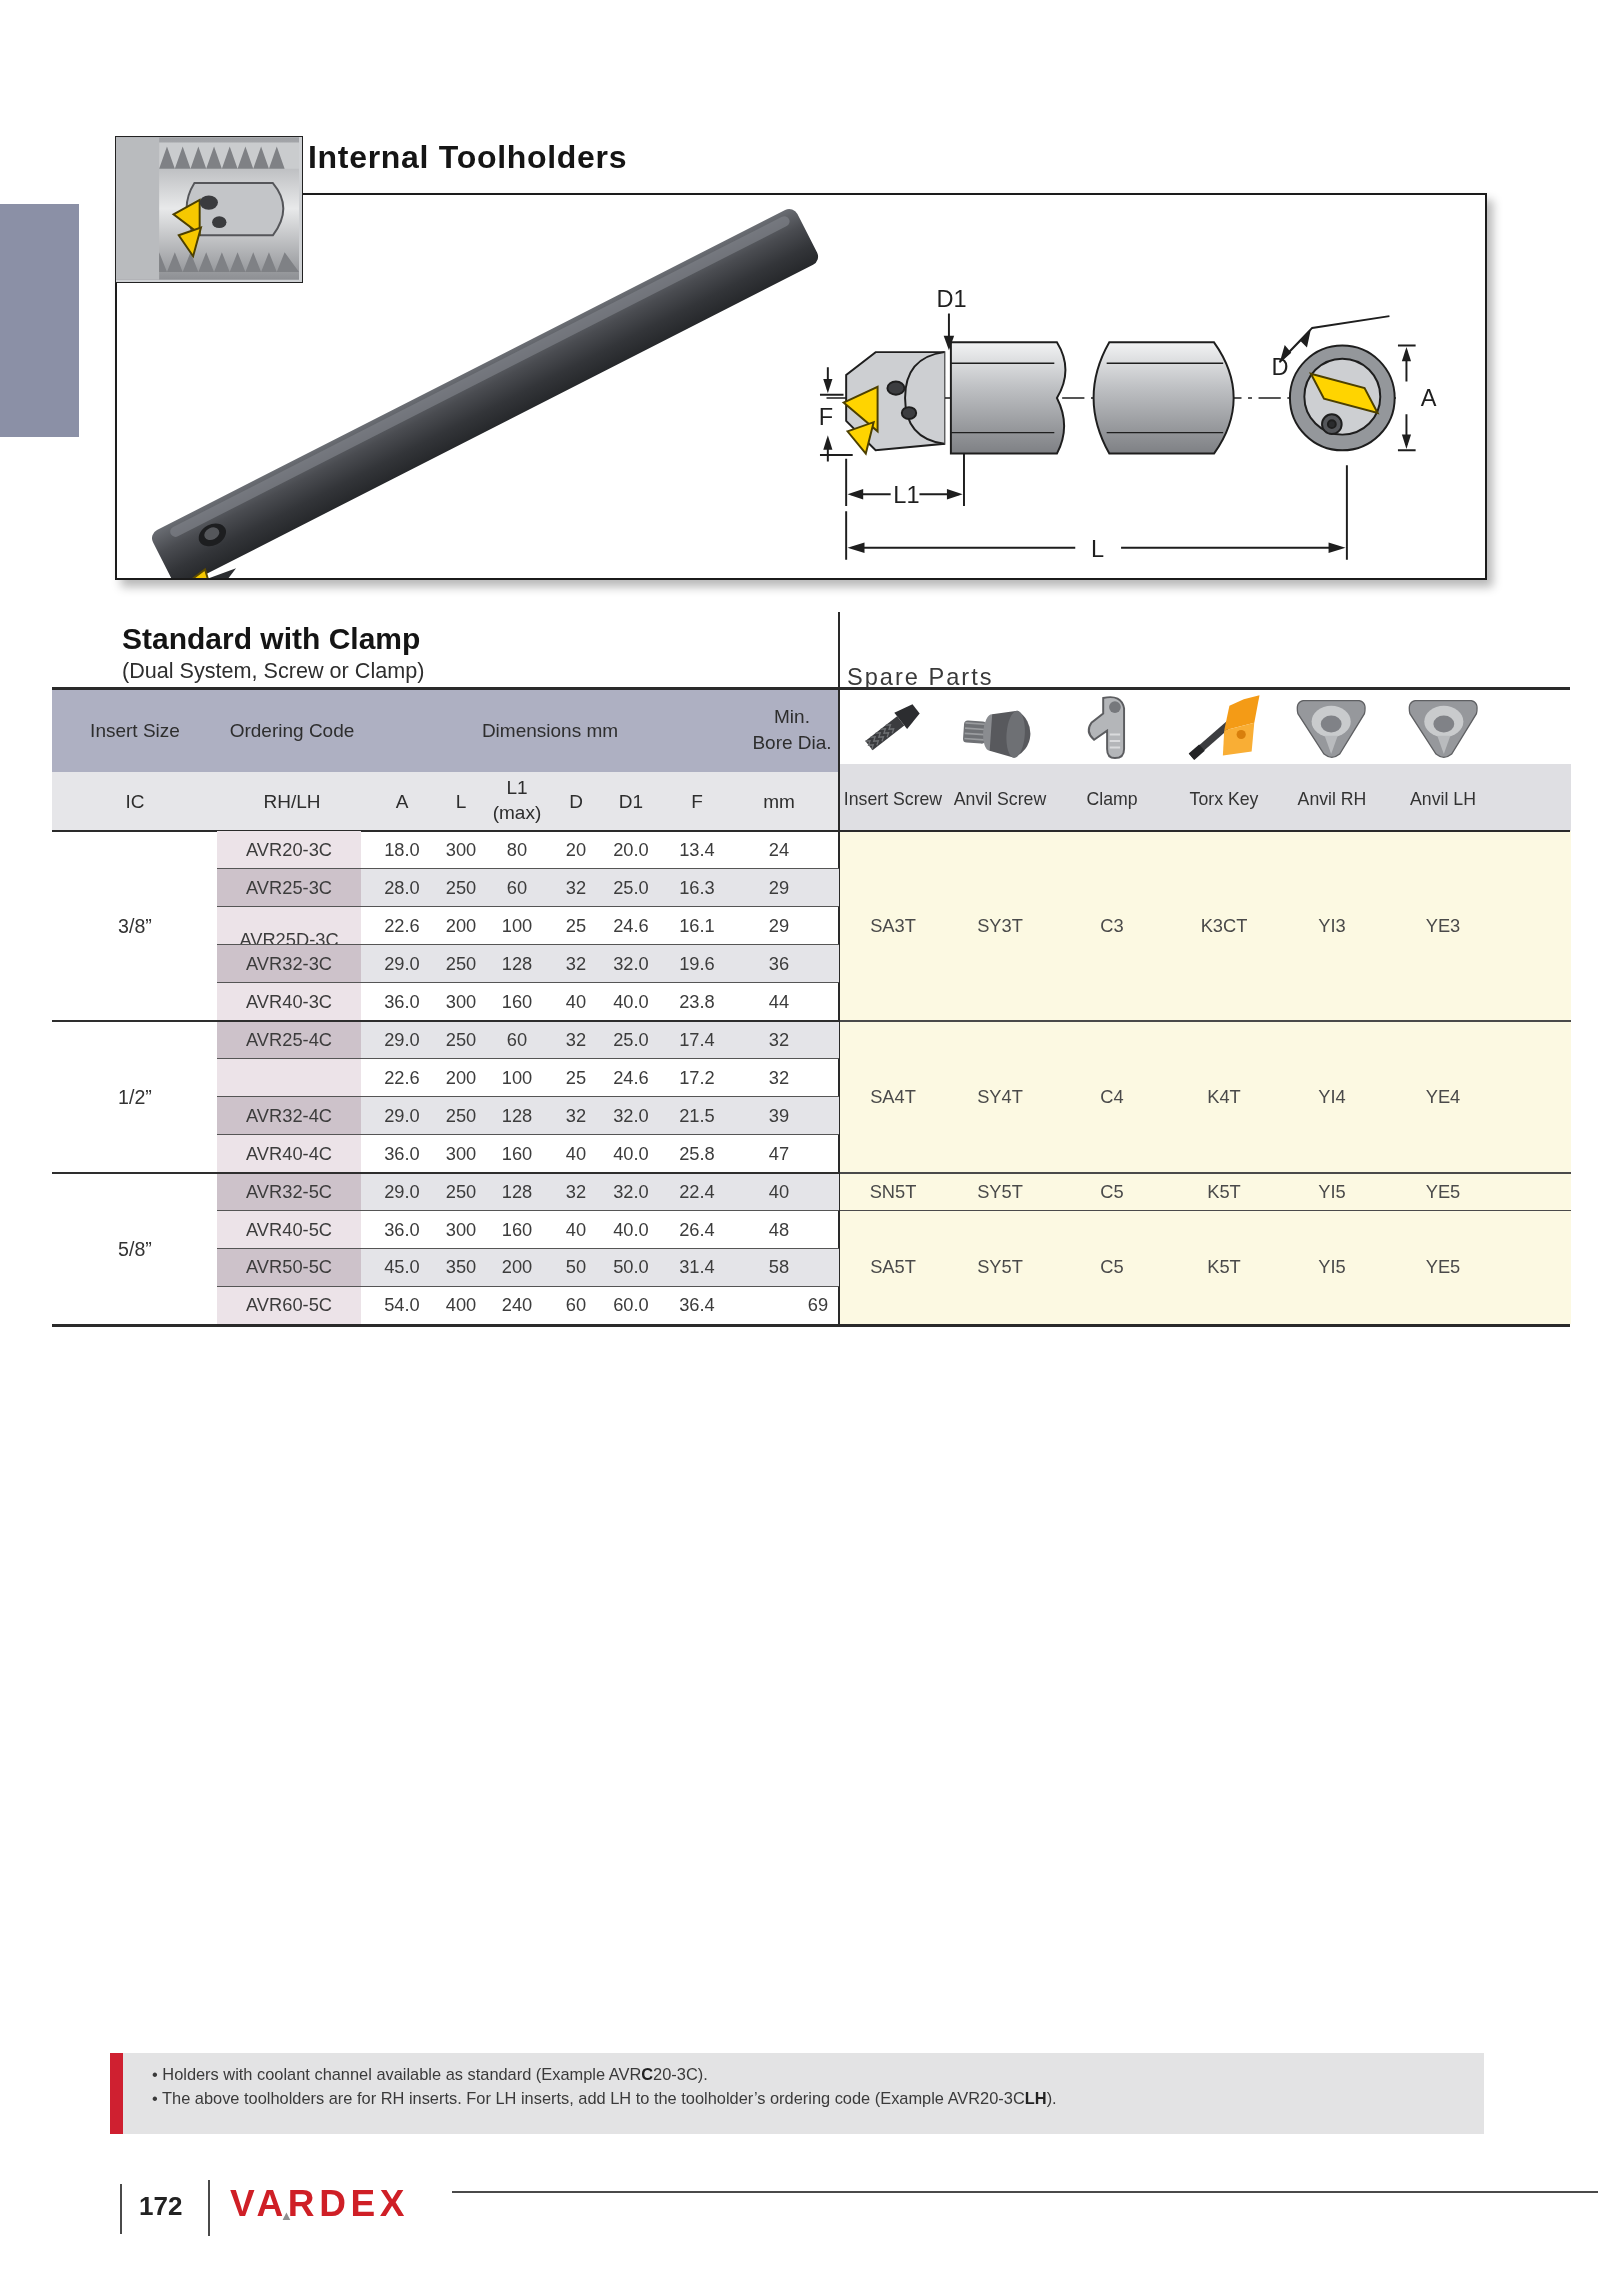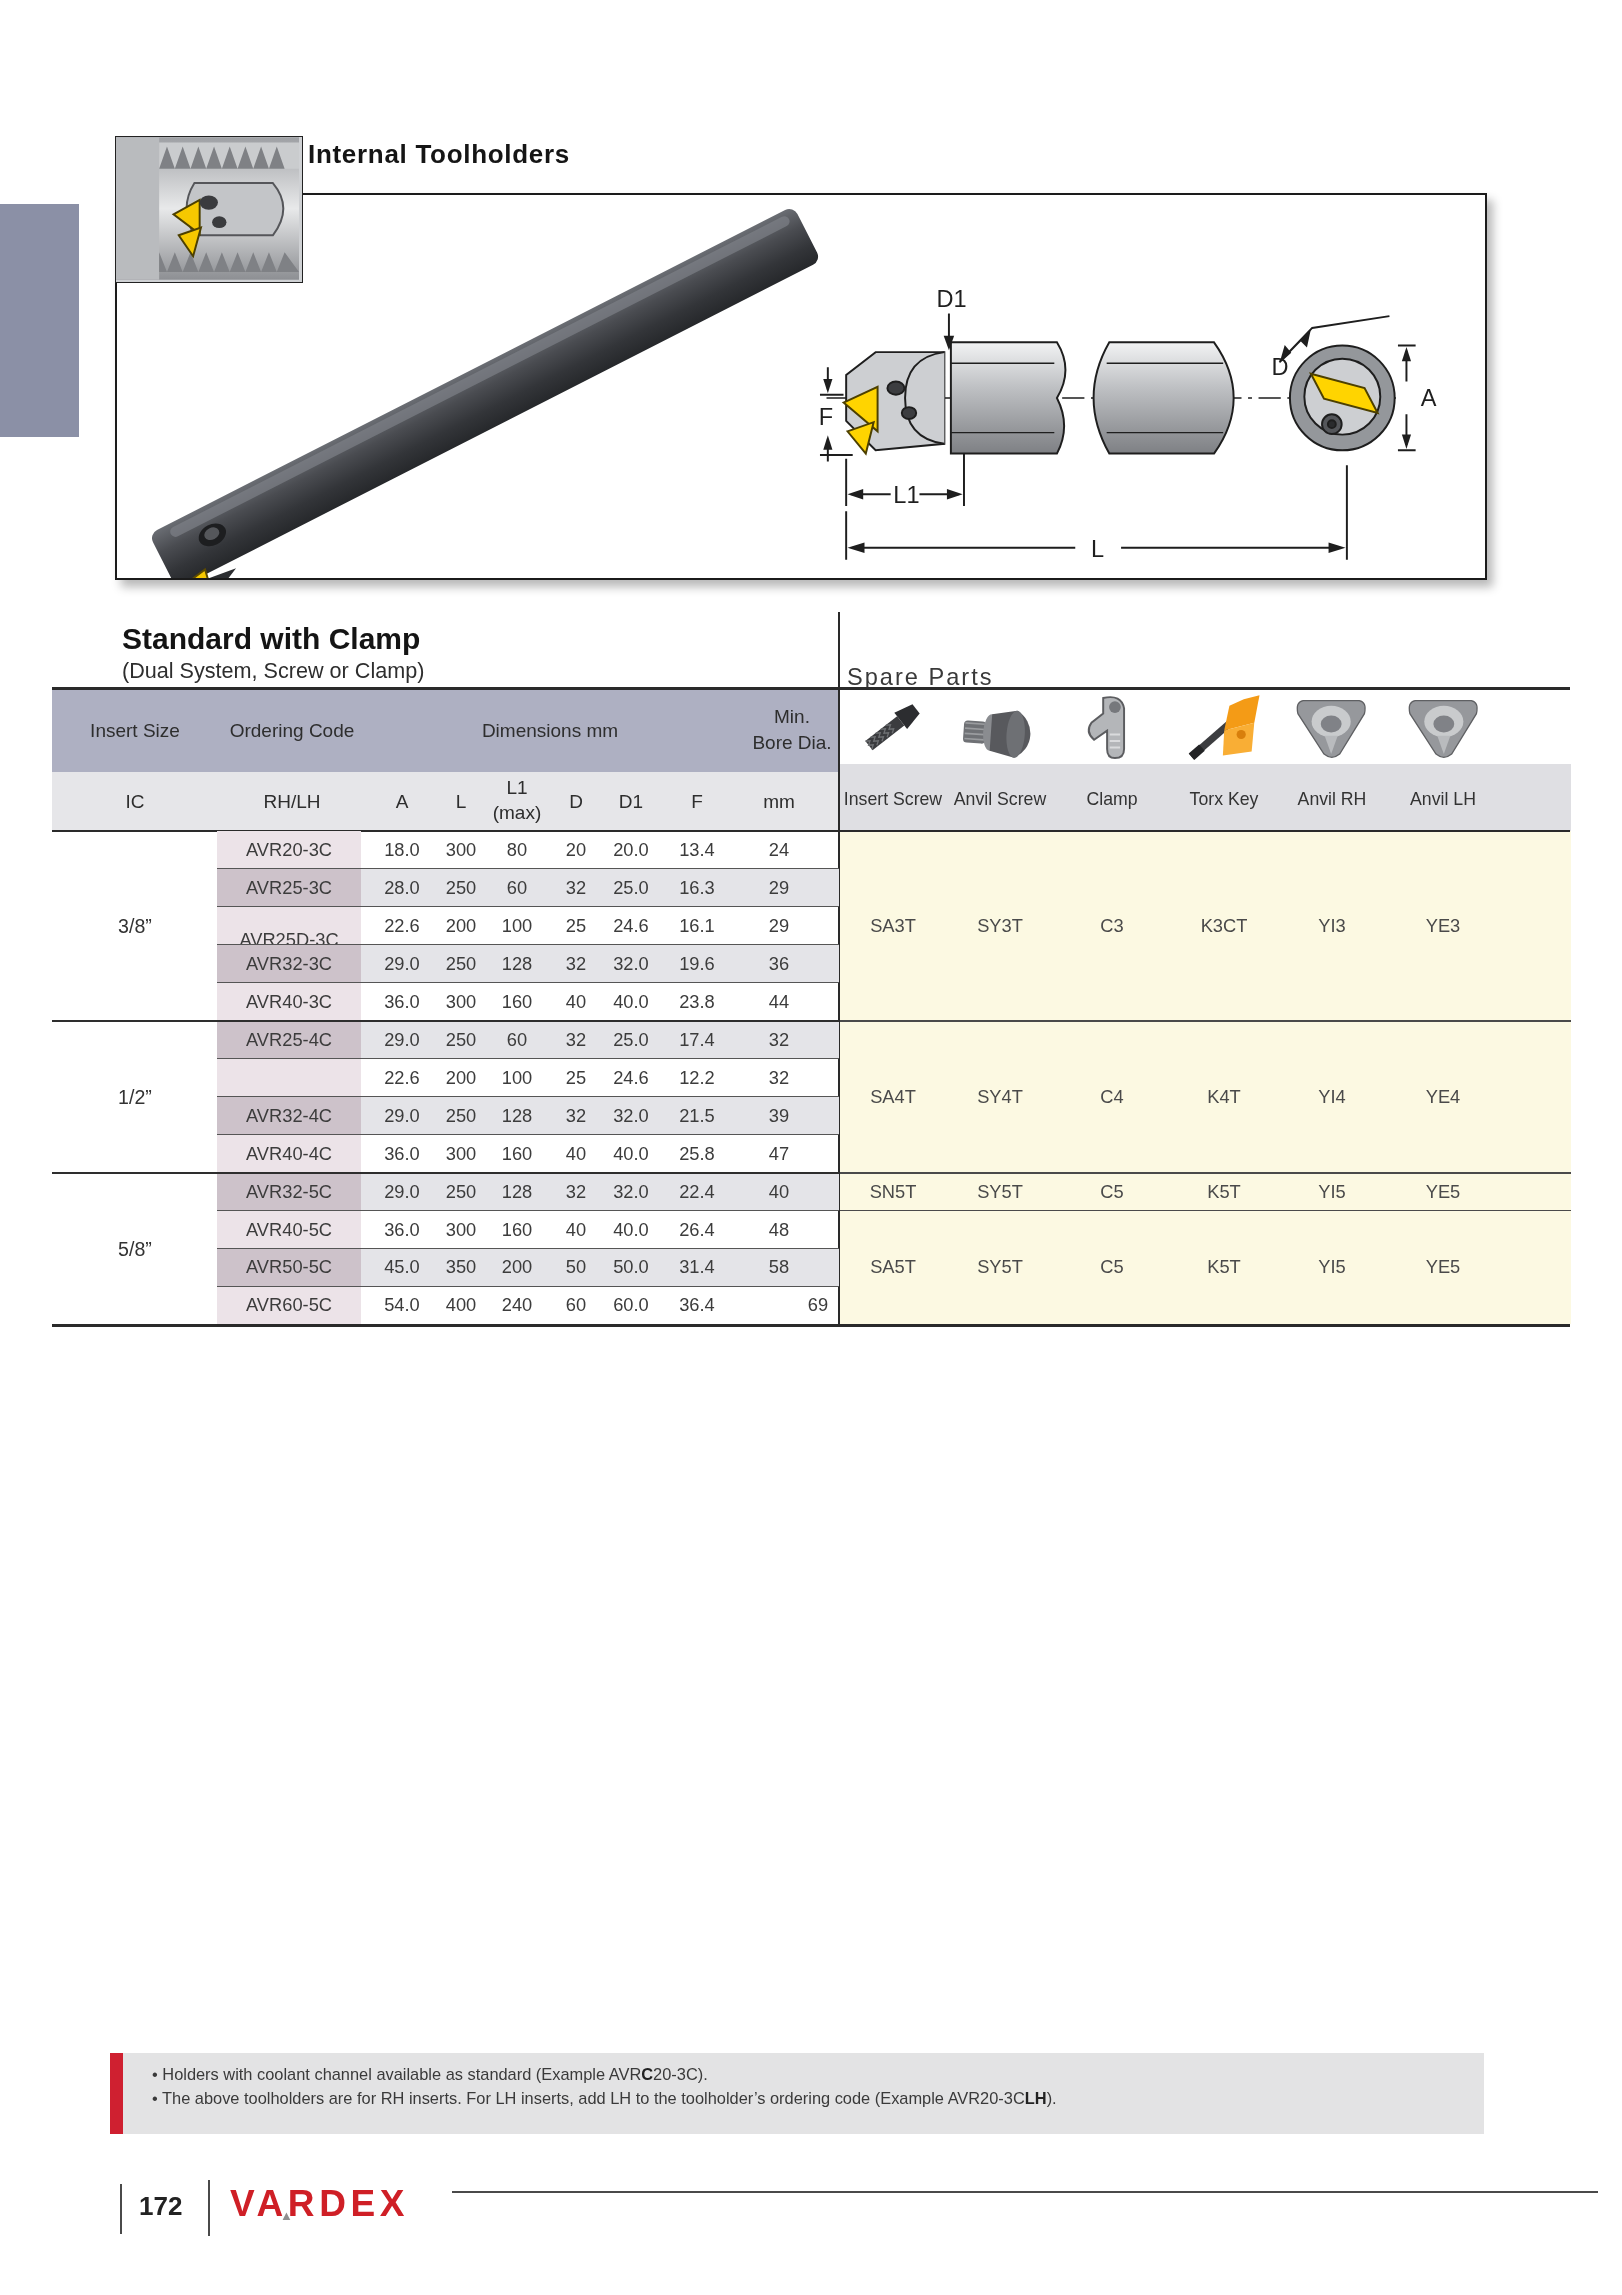--- a/index.html
+++ b/index.html
@@ -7,21 +7,21 @@
         font-family:"Liberation Sans",sans-serif;color:#2b2b2b;}
   .abs{position:absolute;}
   .ctr{transform:translate(-50%,-50%);white-space:nowrap;}
   .tabbox{left:0;top:204px;width:79px;height:233px;background:#8b90a6;}
   .tabtxt{left:-77px;top:296px;width:233px;height:79px;transform:rotate(-90deg);
           color:#fff;font-size:20px;line-height:29px;text-align:center;display:flex;
           flex-direction:column;justify-content:center;}
   .photobox{left:115px;top:193px;width:1368px;height:383px;background:#fff;
             border:2px solid #1b1b1b;box-shadow:5.9px 7.2px 9.2px rgba(0,0,0,.28);}
   .iconbox{left:115px;top:136px;width:186px;height:145px;border:1.3px solid #222;background:#cfd1d4;z-index:5;}
-  .h1{left:308px;top:139px;font-size:26px;font-weight:bold;color:#151515;letter-spacing:0.7px;}
+  .h1{left:308px;top:139px;font-size:32px;font-weight:bold;color:#151515;letter-spacing:0.7px;}
   .sec-title{left:122px;top:622px;font-size:30px;font-weight:bold;color:#141414;}
   .sec-sub{left:122px;top:658px;font-size:21.6px;color:#2e2e2e;}
   .spare-title{left:847px;top:664px;font-size:23.6px;letter-spacing:2px;color:#3a3a3a;}
   .band-header{left:52px;top:690px;width:787px;height:82px;background:#aeb0c2;}
   .band-sub{left:52px;top:772px;width:787px;height:59px;background:#e6e6e9;}
   .band-icons{left:840px;top:690px;width:731px;height:75px;background:#fff;}
   .band-labels{left:840px;top:764px;width:731px;height:67px;background:#dfdfe3;}
   .cream{left:840px;top:831px;width:731px;height:493px;background:#fcf9e2;}
   .hline{background:#2a2a2a;}
   .hd{font-size:19px;color:#2e2e2e;}
@@ -318,21 +318,21 @@
     <div class="abs ctr val" style="left: 697px; top: 1040px;">17.4</div>
     <div class="abs ctr val" style="left: 779px; top: 1040px;">32</div>
     <div class="abs " style="left: 52px; top: 1020px; width: 787px; height: 2px; background: rgb(46, 46, 46);"></div>
     <div class="abs " style="left: 217px; top: 1059px; width: 144px; height: 38px; background: rgb(236, 227, 232);"></div>
     <div class="abs ctr code" style="left: 289px; top: 1134px;">AVR25D-4C</div>
     <div class="abs ctr val" style="left: 402px; top: 1078px;">22.6</div>
     <div class="abs ctr val" style="left: 461px; top: 1078px;">200</div>
     <div class="abs ctr val" style="left: 517px; top: 1078px;">100</div>
     <div class="abs ctr val" style="left: 576px; top: 1078px;">25</div>
     <div class="abs ctr val" style="left: 631px; top: 1078px;">24.6</div>
-    <div class="abs ctr val" style="left: 697px; top: 1078px;">12.2</div>
+    <div class="abs ctr val" style="left: 697px; top: 1078px;">17.2</div>
     <div class="abs ctr val" style="left: 779px; top: 1078px;">32</div>
     <div class="abs " style="left: 217px; top: 1058px; width: 622px; height: 0.7px; background: rgb(85, 85, 85);"></div>
     <div class="abs " style="left: 217px; top: 1097px; width: 622px; height: 38px; background: rgb(228, 228, 232);"></div>
     <div class="abs " style="left: 217px; top: 1097px; width: 144px; height: 38px; background: rgb(205, 194, 202);"></div>
     <div class="abs ctr code" style="left: 289px; top: 1116px;">AVR32-4C</div>
     <div class="abs ctr val" style="left: 402px; top: 1116px;">29.0</div>
     <div class="abs ctr val" style="left: 461px; top: 1116px;">250</div>
     <div class="abs ctr val" style="left: 517px; top: 1116px;">128</div>
     <div class="abs ctr val" style="left: 576px; top: 1116px;">32</div>
     <div class="abs ctr val" style="left: 631px; top: 1116px;">32.0</div>

